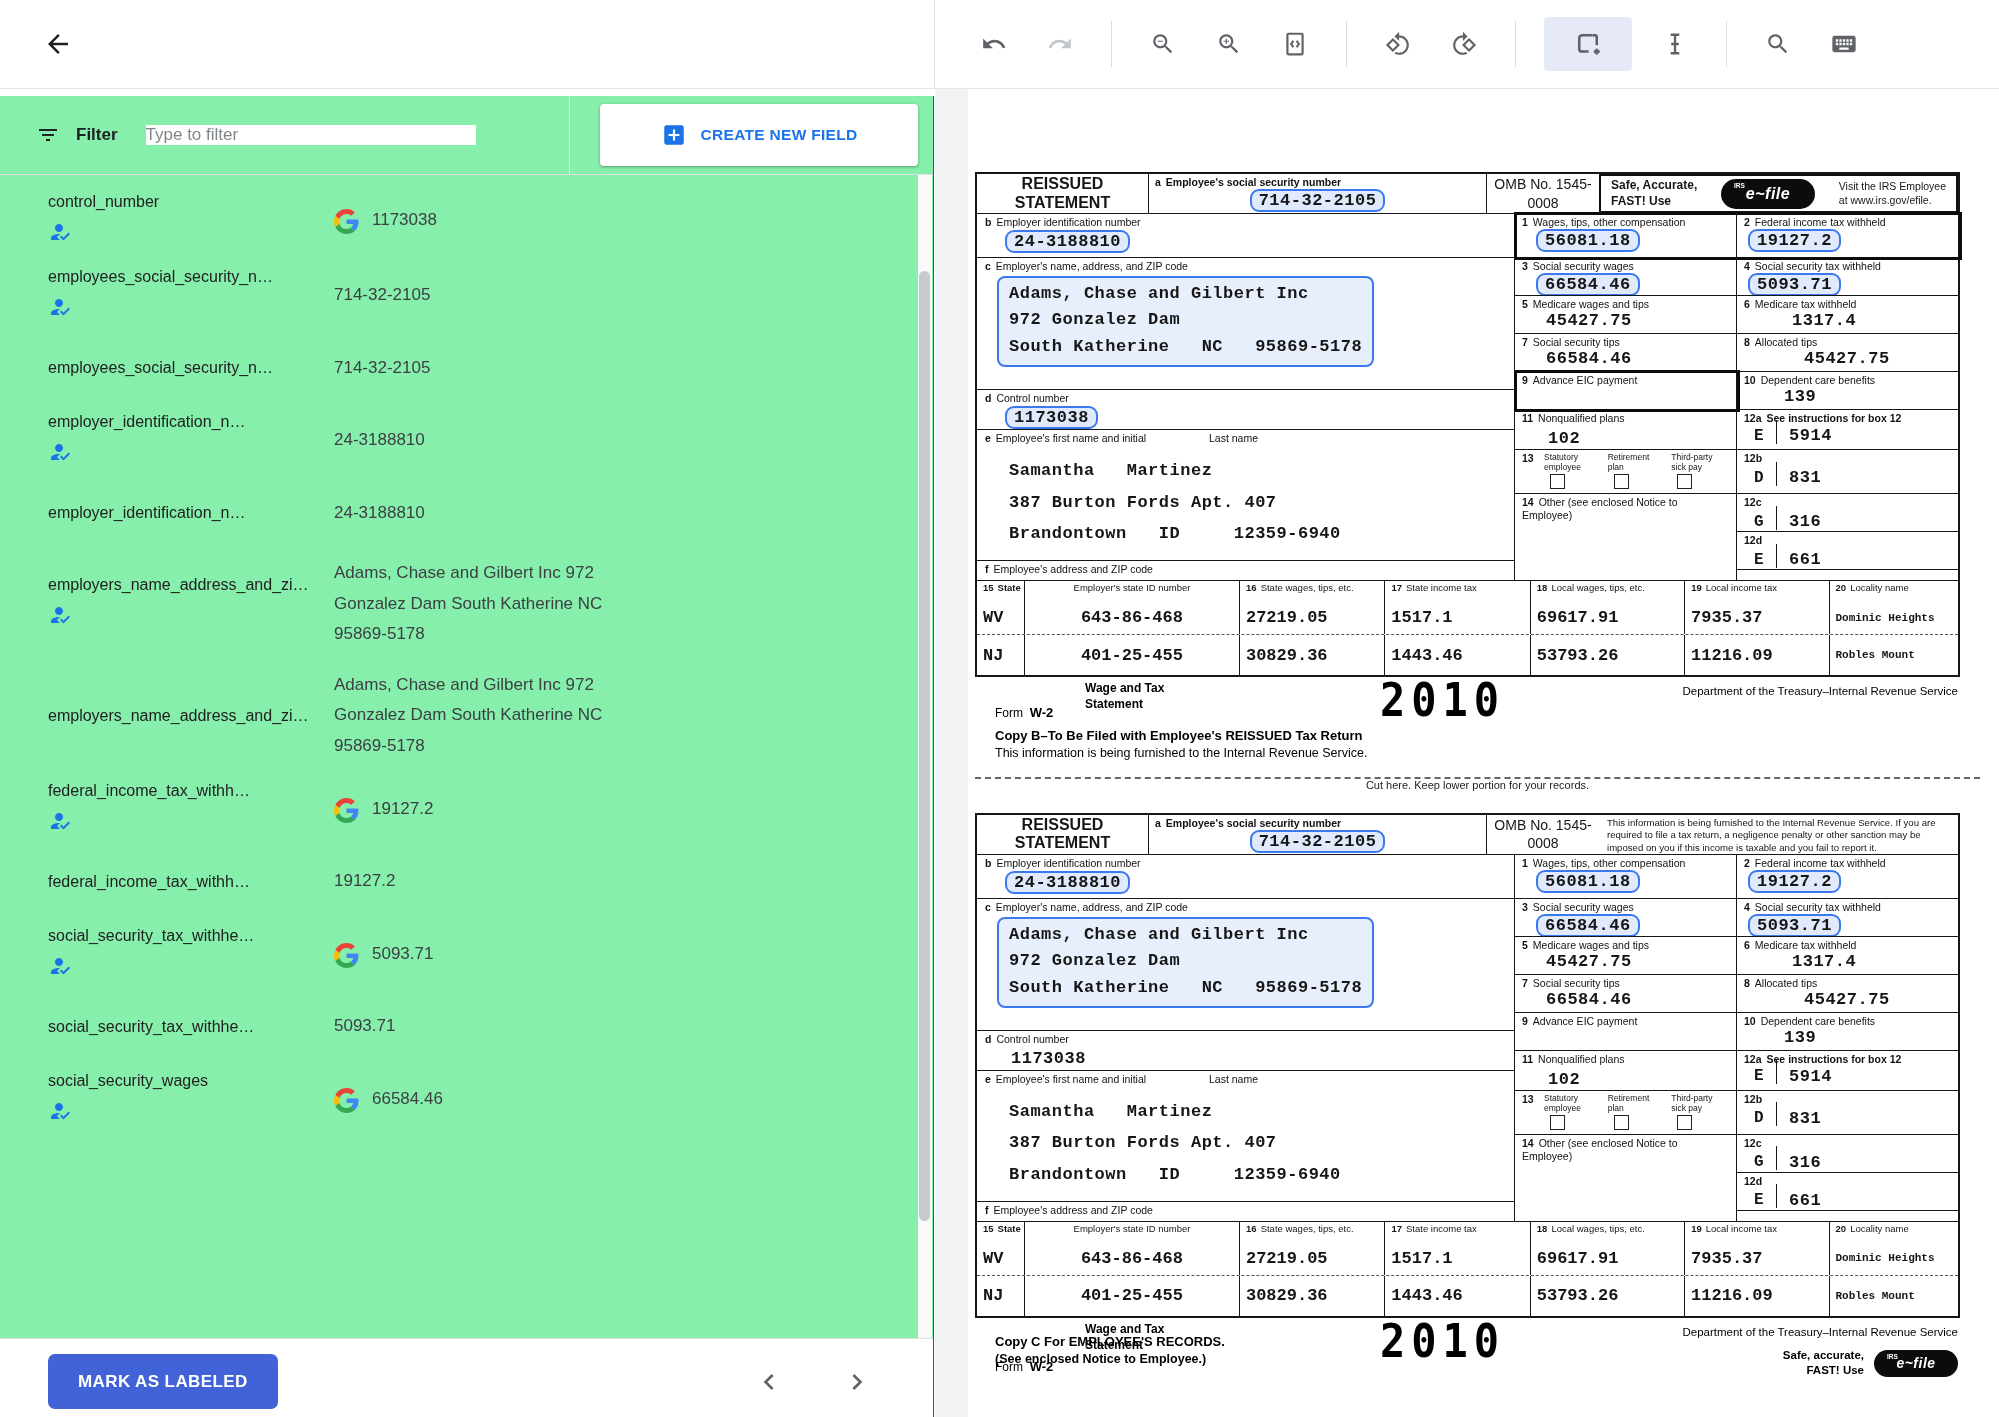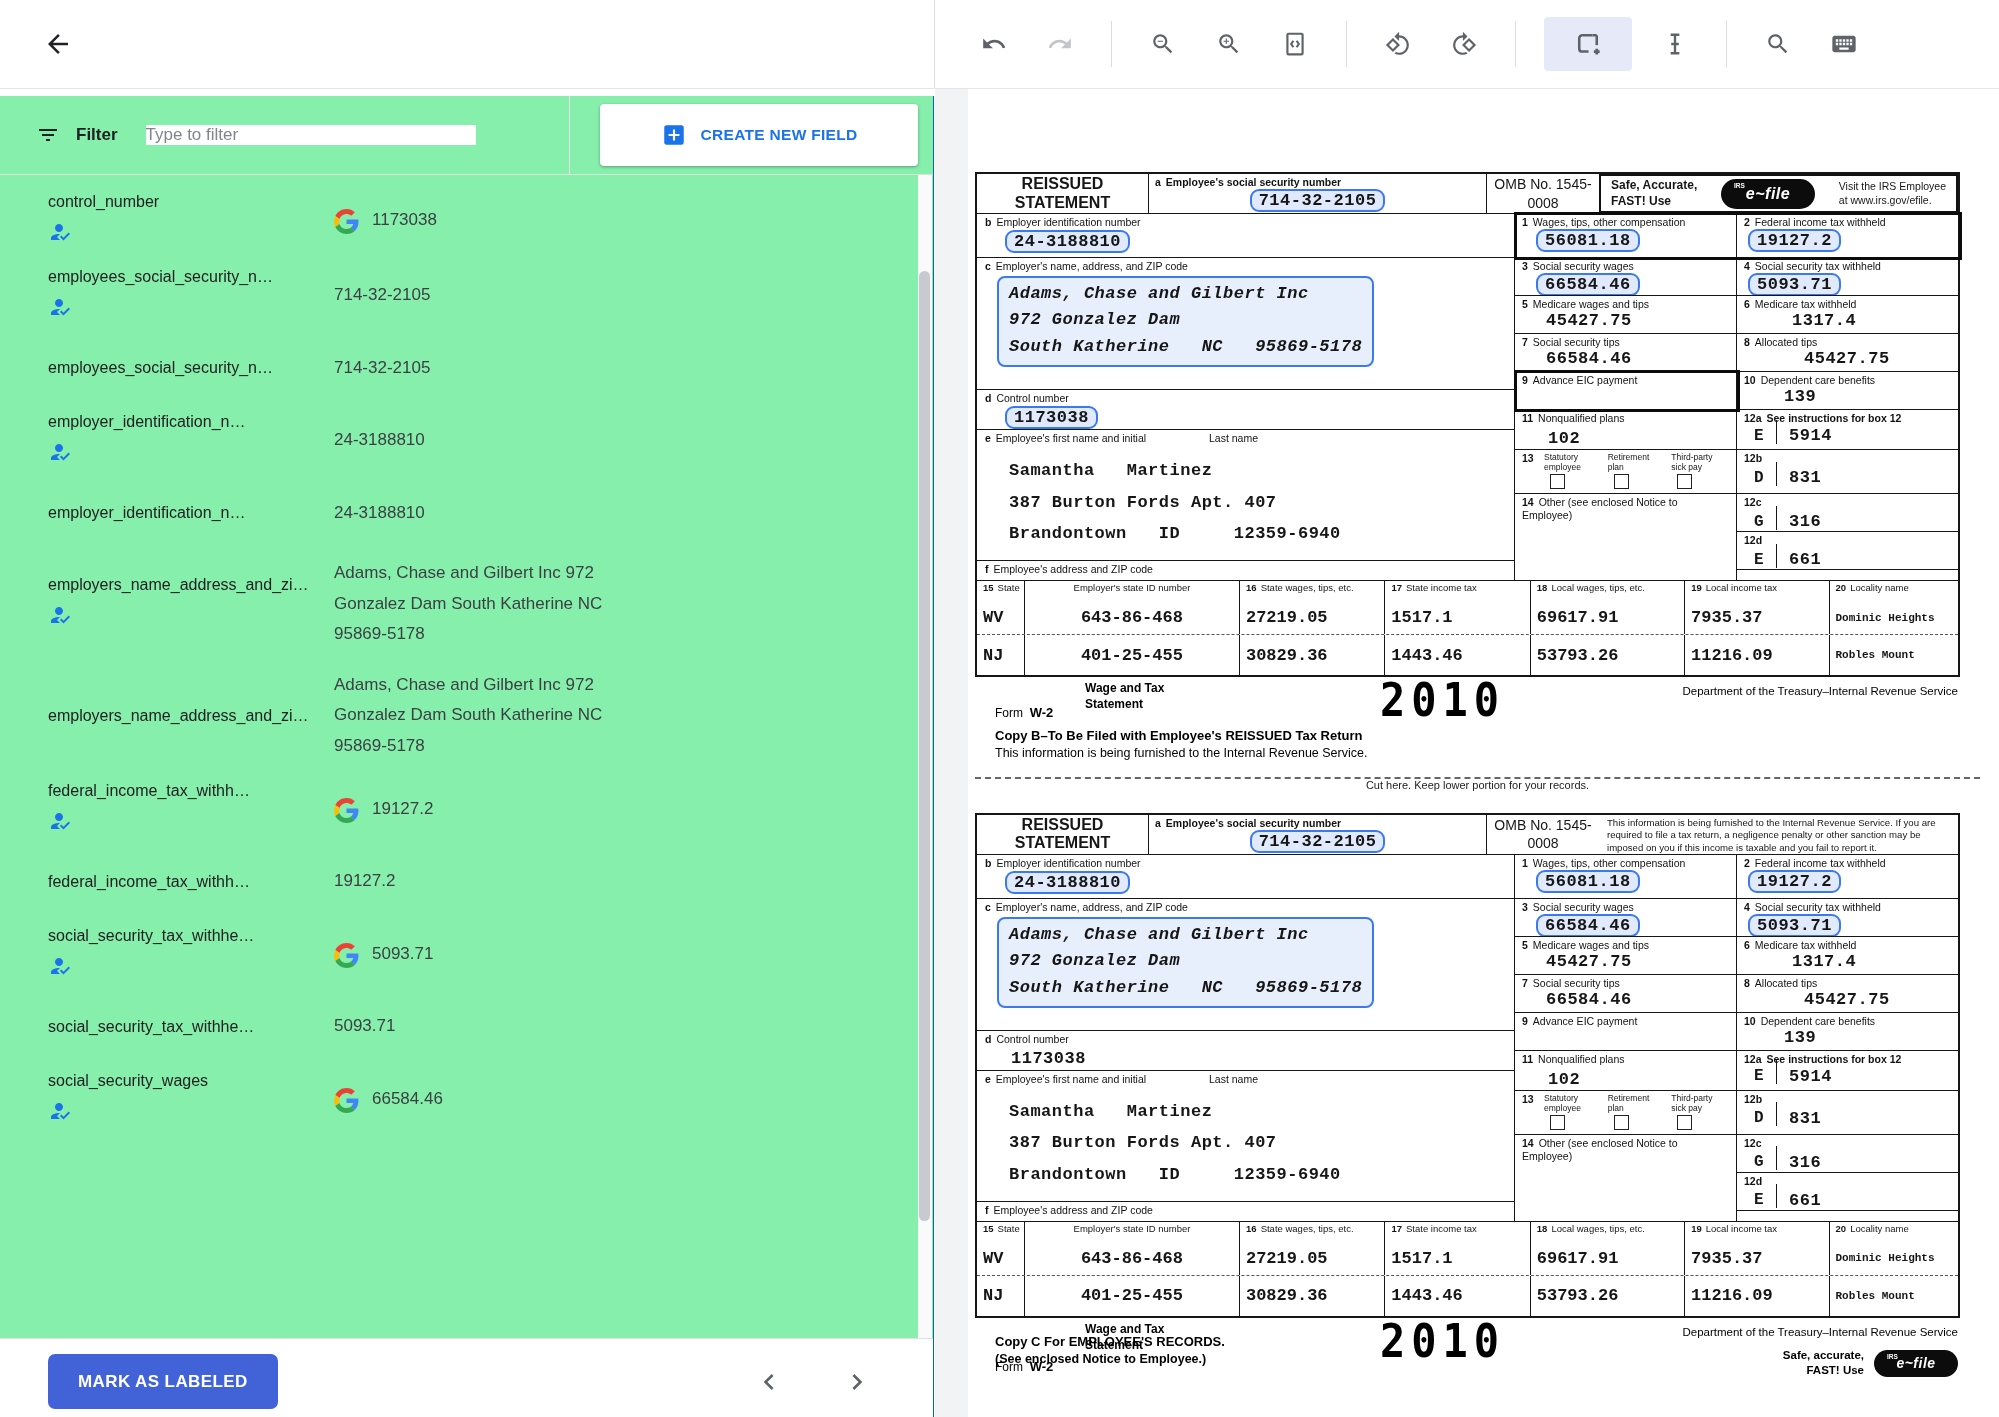--- a/index.html
+++ b/index.html
@@ -57,21 +57,21 @@
   
   .w2 { position:relative; width:985px; border:2px solid #161616; color:#161616; background:#fff; margin-top:83px; }
   .w2.second { margin-top:22px; }
   .blabel { font-size:10.5px; line-height:1.25; color:#111; }
   .blabel b { margin-right:5px; }
   .blabel .bold { font-weight:bold; }
   .mono { font-family:"Liberation Mono","DejaVu Sans Mono",monospace; font-weight:bold; }
   .val { font-size:17px; letter-spacing:.5px; white-space:pre; }
   .hl { display:inline-block; background:#e1eafc; border:2.5px solid #3b79ee; border-radius:9px; padding:0 7px; cursor:pointer; }
   .hl-block { display:inline-block; background:#e8effc; border:2.5px solid #3b79ee; border-radius:8px; padding:3px 10px 5px; cursor:pointer; }
-  .hl-block .val { display:block; line-height:1.55;font-style:italic; }
+  .hl-block .val { display:block; line-height:1.55; }
 
   .hdr { display:flex; height:40px; border-bottom:1.5px solid #161616; }
   .reissued { width:172px; border-right:1.5px solid #161616; display:flex; flex-direction:column; align-items:center; justify-content:center; font-weight:bold; font-size:16px; line-height:1.15; }
   .hssn { width:338px; border-right:1.5px solid #161616; padding:2px 6px 0; }
   .hssn .blabel { font-weight:bold; }
   .hssn .vwrap { text-align:center; margin-top:0; }
   .hright { flex:1; display:flex; }
   .omb { width:112px; font-size:14px; display:flex; align-items:center; justify-content:center; text-align:center; line-height:1.3; }
   .promo { flex:1; border:2.5px solid #111; display:flex; align-items:center; justify-content:space-between; padding:1px 10px; }
   .promo .pl { font-weight:bold; font-size:12px; line-height:1.3; }
@@ -107,21 +107,21 @@
   .selbox { position:absolute; border:3px solid #0c0c0c; pointer-events:auto; cursor:pointer; }
 
   .stable { border-top:1.5px solid #161616; }
   .shdr { display:flex; height:20px; }
   .srow { display:flex; align-items:center; }
   .srow.r1 { height:34px; border-bottom:1.5px dashed #555; }
   .srow.r2 { height:40px; }
   .sc { border-right:1.5px solid #161616; height:100%; padding:1px 6px; display:flex; align-items:center; }
   .shdr .sc { font-size:9.5px; align-items:flex-start; line-height:1.2; }
   .shdr .sc b { margin-right:4px; }
-  .sc.c1{width:48px;} .sc.c2{width:216px; justify-content:center;} .sc.c3{width:146px;} .sc.c4{width:146px;} .sc.c5{width:155px;} .sc.c6{width:145px;} .sc.c7{width:129px; border-right:none;}
+  .sc.c1{width:48px;font-weight:bold;} .sc.c2{width:216px; justify-content:center;} .sc.c3{width:146px;} .sc.c4{width:146px;} .sc.c5{width:155px;} .sc.c6{width:145px;} .sc.c7{width:129px; border-right:none;}
   .sval { font-size:17px; }
   .sloc { font-size:11px; }
 
   .w2foot { width:985px; display:flex; align-items:flex-start; margin-top:3px; }
   .fw2 { width:110px; padding-left:20px; font-size:12px; align-self:flex-end; padding-bottom:5px; white-space:nowrap; }
   .fw2 b { font-size:13px; }
   .ftitles { width:150px; font-weight:bold; font-size:12px; line-height:1.35; }
   .fyear { flex:1; text-align:center; font-family:"DejaVu Sans Mono",monospace; font-weight:bold; font-size:42px; letter-spacing:6px; margin-top:-4px; transform:scaleY(1.08); }
   .fdept { width:310px; font-size:11.5px; text-align:right; padding-top:5px; padding-right:2px; }
   .fsafe { display:flex; justify-content:flex-end; align-items:center; gap:10px; margin-top:10px; }

